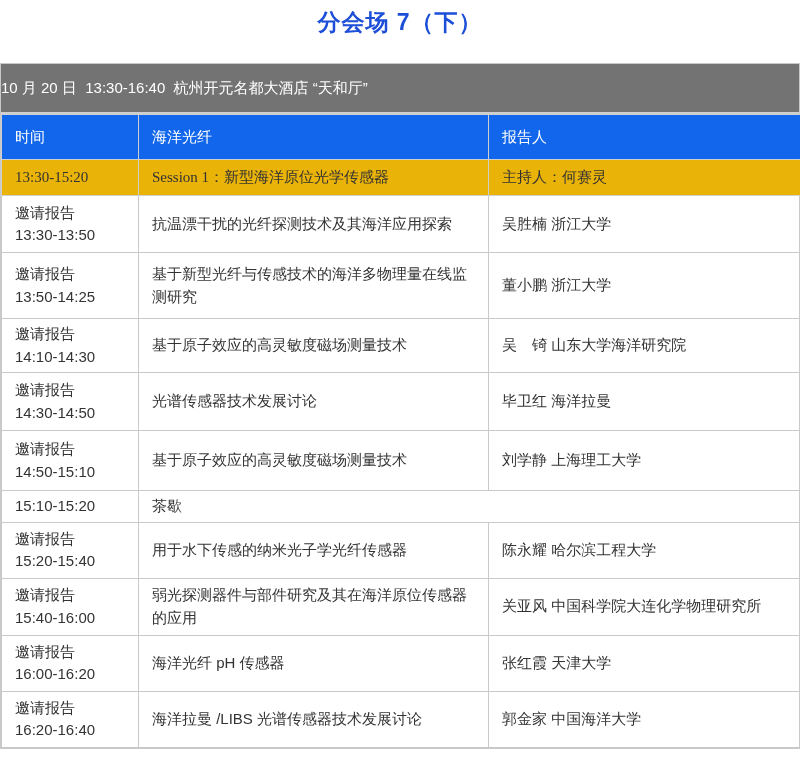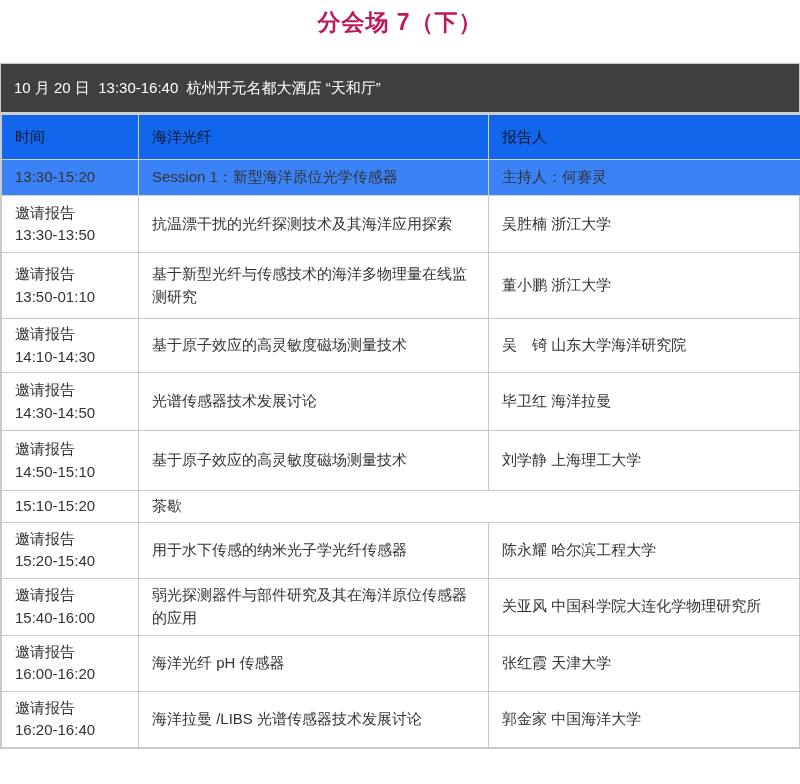--- a/index.html
+++ b/index.html
@@ -13,37 +13,36 @@
     color: #333333;
   }
   .page-title {
     margin: 0;
     padding-top: 7px;
     height: 63px;
     box-sizing: border-box;
     text-align: center;
     font-size: 23px;
     font-weight: bold;
-    color: #be185d;
+    color: #1d4ed8;
     letter-spacing: 1px;
   }
   .schedule {
     width: 800px;
     box-sizing: border-box;
     border: 1px solid #c9c9c9;
     border-bottom: 1px solid #c9c9c9;
   }
   .date-bar {
-    background: #404040;
+    background: #737373;
     color: #ffffff;
     height: 50px;
     box-sizing: border-box;
     display: flex;
     align-items: center;
-    padding-left: 13px;
     font-size: 15px;
     white-space: pre-wrap;
     border-bottom: 2px solid #cfcfcf;
   }
   table.program {
     width: 100%;
     border-collapse: collapse;
     table-layout: fixed;
     font-size: 15px;
   }
@@ -55,27 +54,28 @@
     font-weight: normal;
     line-height: 1.5;
     white-space: pre-wrap;
     overflow: hidden;
   }
   col.c-time   { width: 137px; }
   col.c-title  { width: 350px; }
   col.c-speaker{ width: 313px; }
   tr.head-row th {
     background: #1166eb;
-    color: #0f172a;
+    color: #ffffff;
     border-color: #cfcfcf;
     height: 36px;
   }
   tr.session-row td {
-    background: #3b82f6;
+    background: #eab308;
     border-color: #cfcfcf;
+    font-family: Liberation Serif, serif;
   }
 </style>
 </head>
 <body>
 
 <h1 class="page-title">分会场 7（下）</h1>
 
 <div class="schedule">
 
   <div class="date-bar">
@@ -102,21 +102,21 @@
       <td>主持人：何赛灵</td>
     </tr>
 
     <tr style="height:57px">
       <td><div>邀请报告</div><div>13:30-13:50</div></td>
       <td>抗温漂干扰的光纤探测技术及其海洋应用探索</td>
       <td>吴胜楠 浙江大学</td>
     </tr>
 
     <tr style="height:66px">
-      <td><div>邀请报告</div><div>13:50-01:10</div></td>
+      <td><div>邀请报告</div><div>13:50-14:25</div></td>
       <td>基于新型光纤与传感技术的海洋多物理量在线监测研究</td>
       <td>董小鹏 浙江大学</td>
     </tr>
 
     <tr style="height:48px">
       <td><div>邀请报告</div><div>14:10-14:30</div></td>
       <td>基于原子效应的高灵敏度磁场测量技术</td>
       <td>吴　锜 山东大学海洋研究院</td>
     </tr>
 

